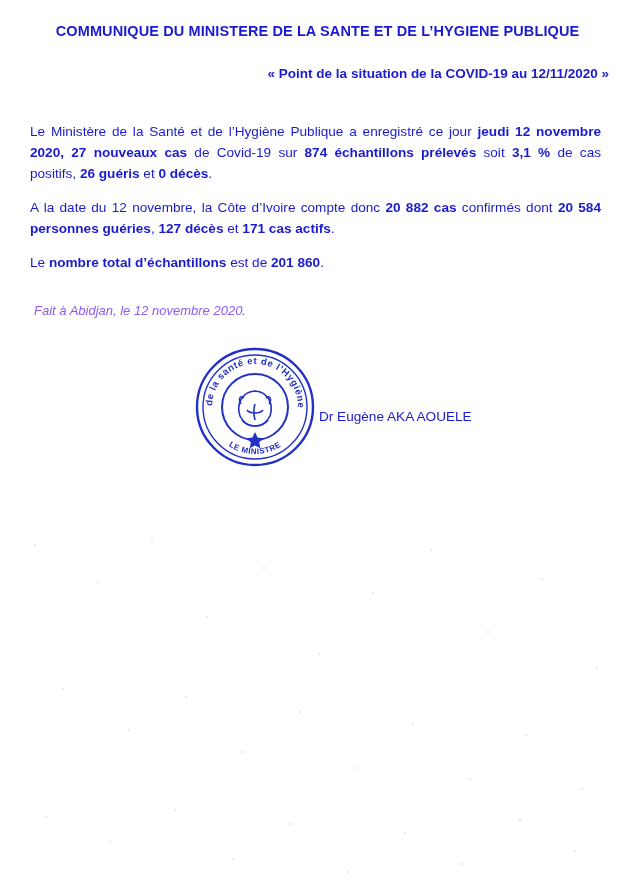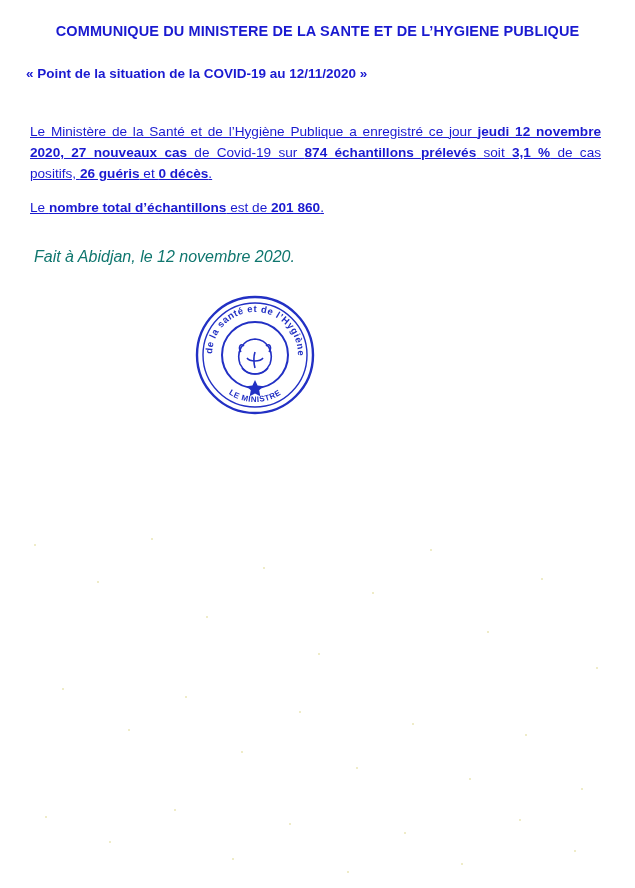--- a/index.html
+++ b/index.html
@@ -29,45 +29,44 @@
     font-weight: bold;
     text-align: center;
     line-height: 1.35;
     letter-spacing: 0.1px;
     margin: 8px 18px 0 18px;
     color: #1a1ad0;
   }
   .doc-subtitle {
     font-size: 13.5px;
     font-weight: bold;
-    text-align: left;
+    text-align: right;
     margin-top: 24px;
     color: #1a1ad0;
   }
 
   
   .body-block {
     margin-top: 40px;
     padding: 0 8px 0 4px;
   }
   .para {
     font-size: 13.6px;
     line-height: 1.55;
     text-align: justify;
     color: #1a1ad0;
     margin: 0 0 13px 0;
-    text-decoration: underline;
   }
   .para b { font-weight: bold; }
   .para-last { margin-bottom: 8px; }
 
   .place-date {
-    font-size: 16px;
+    font-size: 13px;
     font-style: italic;
-    color: #0f766e;
+    color: #8b5cf6;
     margin: 30px 0 0 0;
     padding-left: 4px;
   }
 
   
   .sign-area {
     position: relative;
     height: 170px;
     margin-top: 14px;
   }
@@ -122,20 +121,21 @@
 <div class="page">
 
   <div class="doc-title">COMMUNIQUE DU MINISTERE DE LA SANTE ET DE L’HYGIENE PUBLIQUE</div>
 
   <div class="doc-subtitle">« Point de la situation de la COVID-19 au 12/11/2020 »</div>
 
   <div class="body-block">
 
     <p class="para"><span>Le Ministère de la Santé et de l’Hygiène Publique a enregistré ce jour </span><b>jeudi 12 novembre 2020, 27 nouveaux cas</b><span> de Covid-19 sur </span><b>874 échantillons prélevés</b><span> soit </span><b>3,1 %</b><span> de cas positifs, </span><b>26 guéris</b><span> et </span><b>0 décès</b><span>.</span></p>
 
+    <p class="para"><span>A la date du 12 novembre, la Côte d’Ivoire compte donc </span><b>20 882 cas</b><span> confirmés dont </span><b>20 584 personnes guéries</b><span>, </span><b>127 décès</b><span> et </span><b>171 cas actifs</b><span>.</span></p>
 
     <p class="para para-last"><span>Le </span><b>nombre total d’échantillons</b><span> est de </span><b>201 860</b><span>.</span></p>
 
     <p class="place-date">Fait à Abidjan, le 12 novembre 2020.</p>
   </div>
 
   <div class="sign-area">
 
     <div class="stamp">
       <svg width="126" height="126" viewBox="0 0 126 126" aria-hidden="true">
@@ -159,20 +159,21 @@
           <path d="M52,54 C48,50 46,56 49,60"></path>
           <path d="M74,54 C78,50 80,56 77,60"></path>
           <path d="M63,60 C61,66 62,72 63,76"></path>
           <path d="M55,66 C58,70 68,70 71,66"></path>
           <path d="M50,76 C56,84 70,84 76,76"></path>
         </g>
         <path d="M63,88 l2.6,5.4 l5.9,0.8 l-4.3,4.1 l1.1,5.9 l-5.3,-2.8 l-5.3,2.8 l1.1,-5.9 l-4.3,-4.1 l5.9,-0.8 Z" fill="#2230c4"></path>
       </svg>
     </div>
 
+    <div class="sign-name">Dr Eugène AKA AOUELE</div>
   </div>
 
   <div class="speckles">
     <span class="sp" style="left:34px;  top:24px;"></span>
     <span class="sp" style="left:97px;  top:61px;"></span>
     <span class="sp" style="left:151px; top:18px;"></span>
     <span class="sp" style="left:206px; top:96px;"></span>
     <span class="sp" style="left:263px; top:47px;"></span>
     <span class="sp" style="left:318px; top:133px;"></span>
     <span class="sp" style="left:372px; top:72px;"></span>

